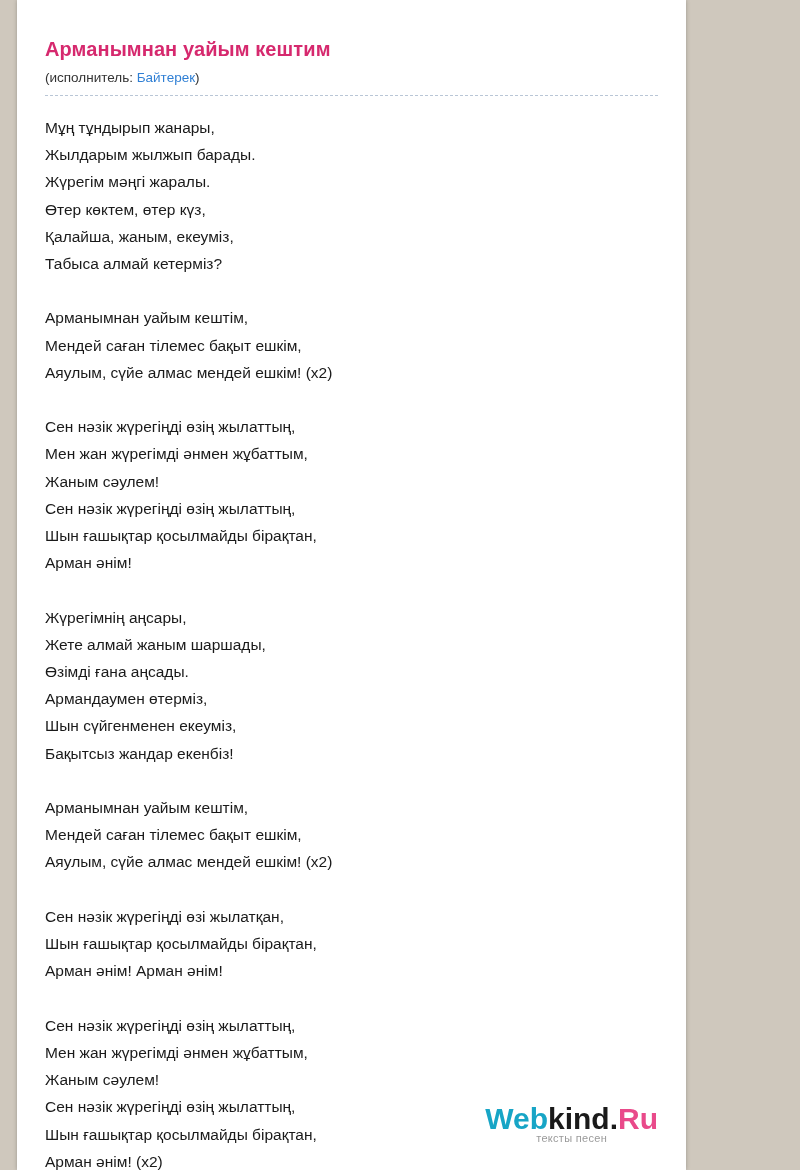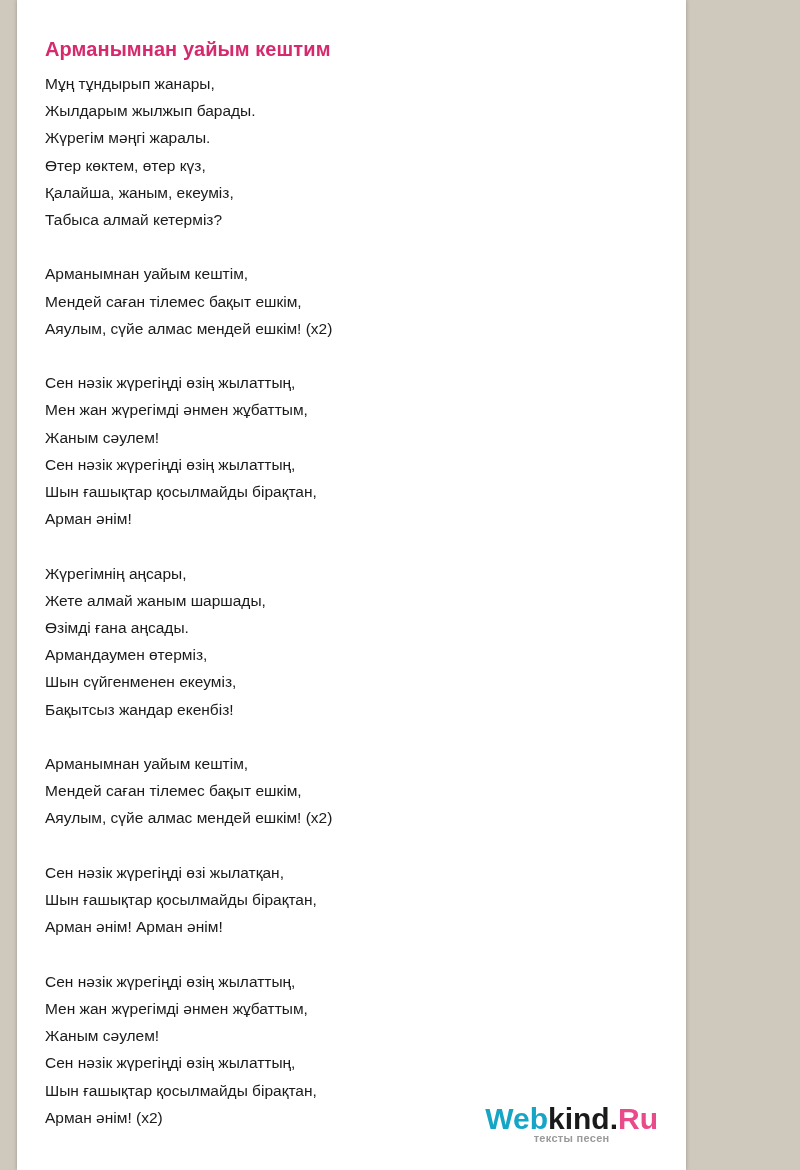--- a/index.html
+++ b/index.html
@@ -76,31 +76,33 @@
     color: #1a1a1a;
   }
   .logo-ru {
     color: #e94a8a;
   }
   .logo-sub {
     font-size: 11px;
     color: #9a9a9a;
     letter-spacing: 0.3px;
     margin-top: -3px;
-    font-weight: bold;
   }
 </style>
 </head>
 <body>
 
 <div class="page">
   <div class="content">
 
     <h1 class="song-title">Арманымнан уайым кештим</h1>
 
+    <div class="performer-line">
+      <span>(исполнитель: </span><a class="performer-link" href="#">Байтерек</a><span>)</span>
+    </div>
 
     <div class="lyrics">Мұң тұндырып жанары,
 Жылдарым жылжып барады.
 Жүрегім мәңгі жаралы.
 Өтер көктем, өтер күз,
 Қалайша, жаным, екеуміз,
 Табыса алмай кетерміз?
 
 Арманымнан уайым кештім,
 Мендей саған тілемес бақыт ешкім,

